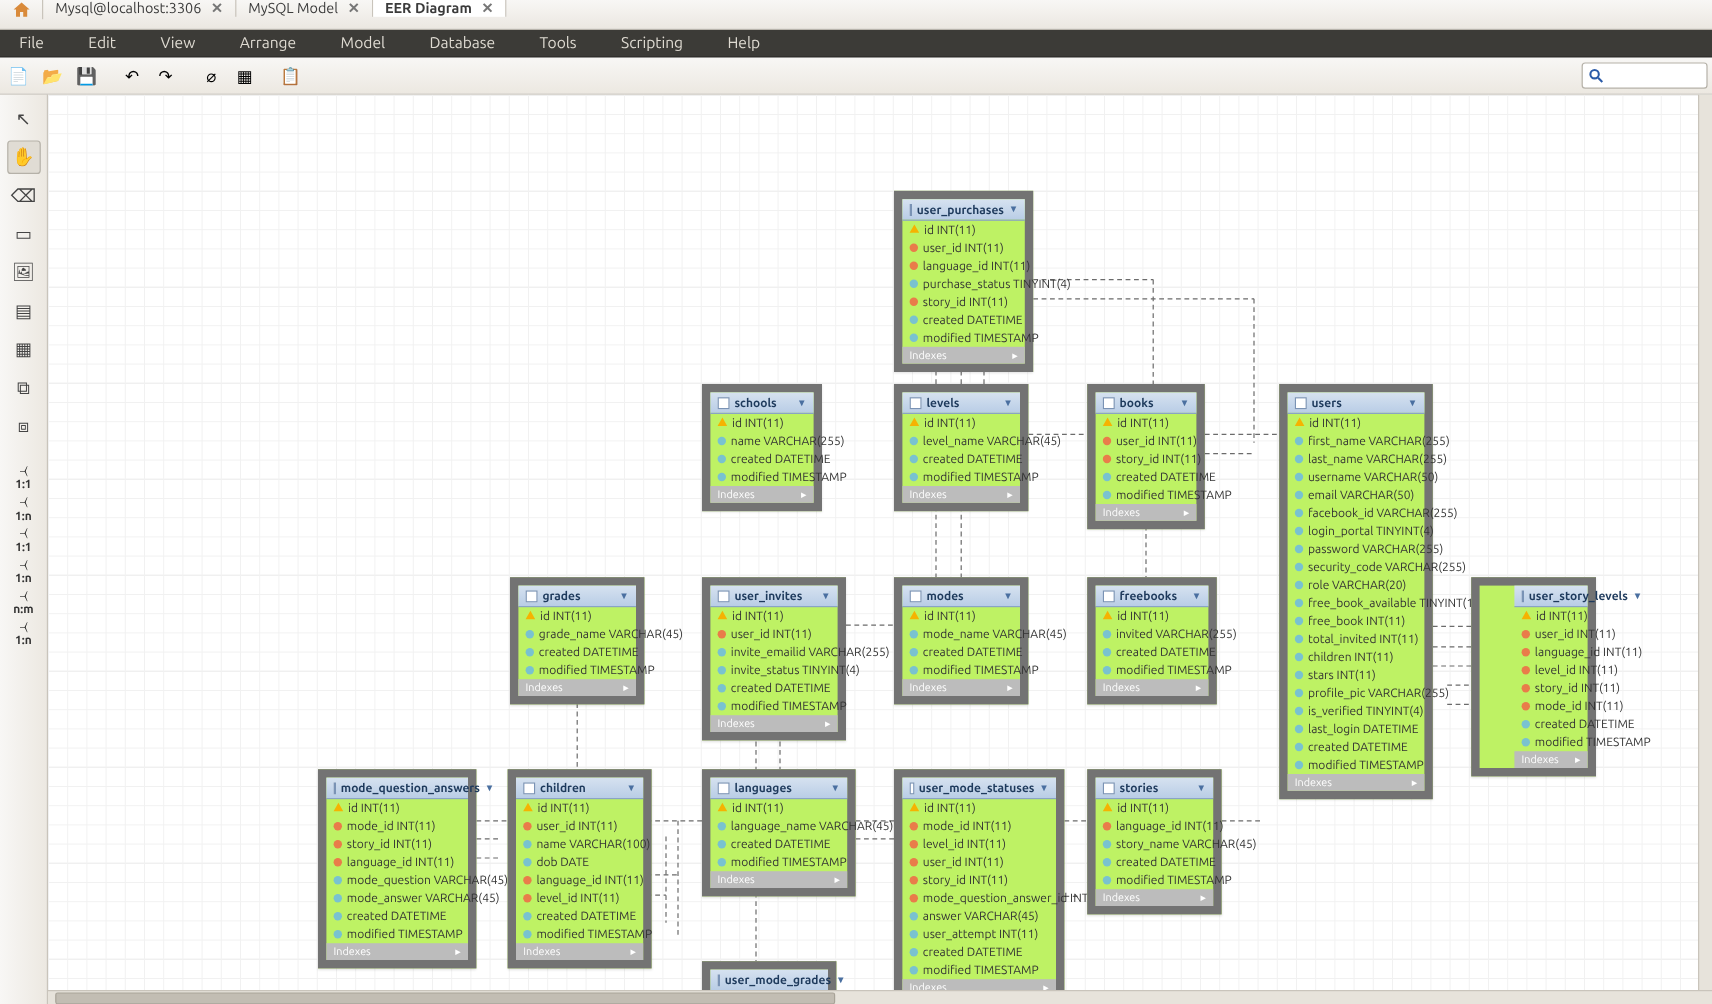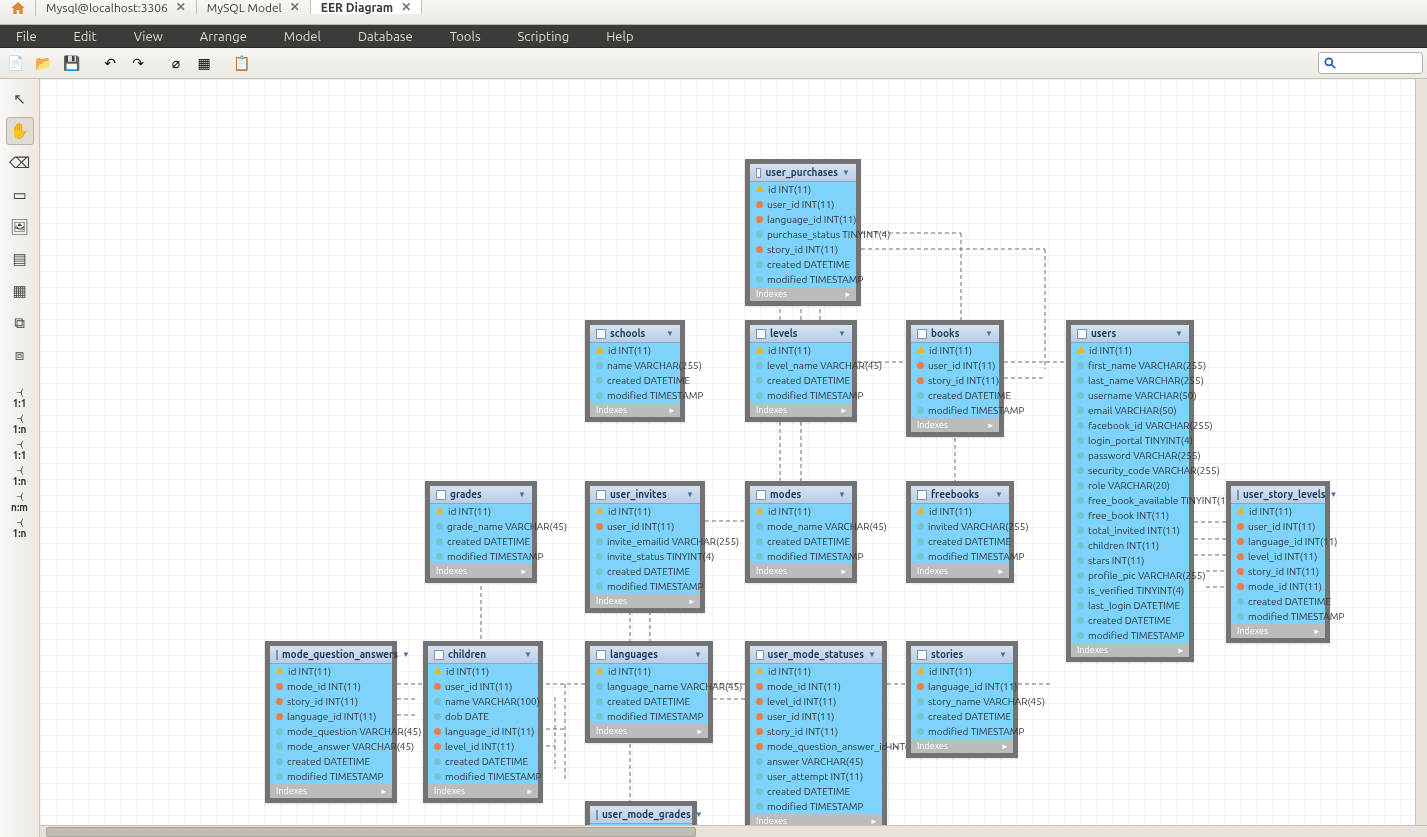--- a/index.html
+++ b/index.html
@@ -38,21 +38,21 @@
   background-image:
     linear-gradient(#f1f1f1 1px, transparent 1px),
     linear-gradient(90deg,#f1f1f1 1px, transparent 1px),
     linear-gradient(#e6e6e6 1px, transparent 1px),
     linear-gradient(90deg,#e6e6e6 1px, transparent 1px);
   background-size: 16px 16px,16px 16px,80px 80px,80px 80px;
 }
 .edges { position:absolute; inset:0; pointer-events:none; }
 .edges line { stroke:#6b6b6b; stroke-width:1; stroke-dasharray:4 3; }
 
-.table { position: absolute; background: #7dd3fc; border: 5px solid #737373; font-size: 10px; color: #333; box-shadow: 0 1px 2px rgba(0,0,0,.12); }
+.table { position: absolute; background: #bef264; border: 7px solid #737373; font-size: 10px; color: #333; box-shadow: 0 1px 2px rgba(0,0,0,.12); }
 .thead { background: linear-gradient(#d6e2f0,#b9cde6); border-bottom: 1px solid #8aa4c4; padding: 3px 6px; display: flex; align-items: center; gap: 4px; font-weight: bold; color: #1e3a5c; cursor: move; }
 .thead .ticon { width: 10px; height: 10px; background: #fff; border: 1px solid #7a93b5; }
 .thead .tri { margin-left: auto; font-size: 8px; color: #4a6fa0; }
 .cols { }
 .col { padding: 2px 6px; display: flex; align-items: center; gap: 4px; white-space: nowrap; }
 .col .dot { width: 7px; height: 7px; border-radius: 50%; flex-shrink: 0; }
 .col .key { width: 0; height: 0; border-left: 4px solid transparent; border-right: 4px solid transparent; border-bottom: 7px solid #f5b301; flex-shrink: 0; display:inline-block; transform: translateY(-1px); }
 .dot.fk { background: #e97c4a; }
 .dot.c  { background: #79c2d0; }
 .tfoot { background: #bcbcbc; color: #fff; font-size: 9px; padding: 2px 6px; display: flex; justify-content: space-between; align-items: center; }
@@ -547,21 +547,21 @@
             <div class="col">
               <span class="dot c"></span>
               <span>modified TIMESTAMP</span>
             </div>
           </div>
           <div class="tfoot">
             <span>Indexes</span>
             <span class="arrow">▸</span>
           </div>
         </div>
-        <div class="table" style="left: 1186px; top: 402px; width: 104px;">
+        <div class="table" style="left: 1186px; top: 402px; width: 104px; padding-left: 29px;">
           <div class="thead">
             <span class="ticon"></span>
             <span>user_story_levels</span>
             <span class="tri">▼</span>
           </div>
           <div class="cols">
             <div class="col">
               <span class="key"></span>
               <span>id INT(11)</span>
             </div>

